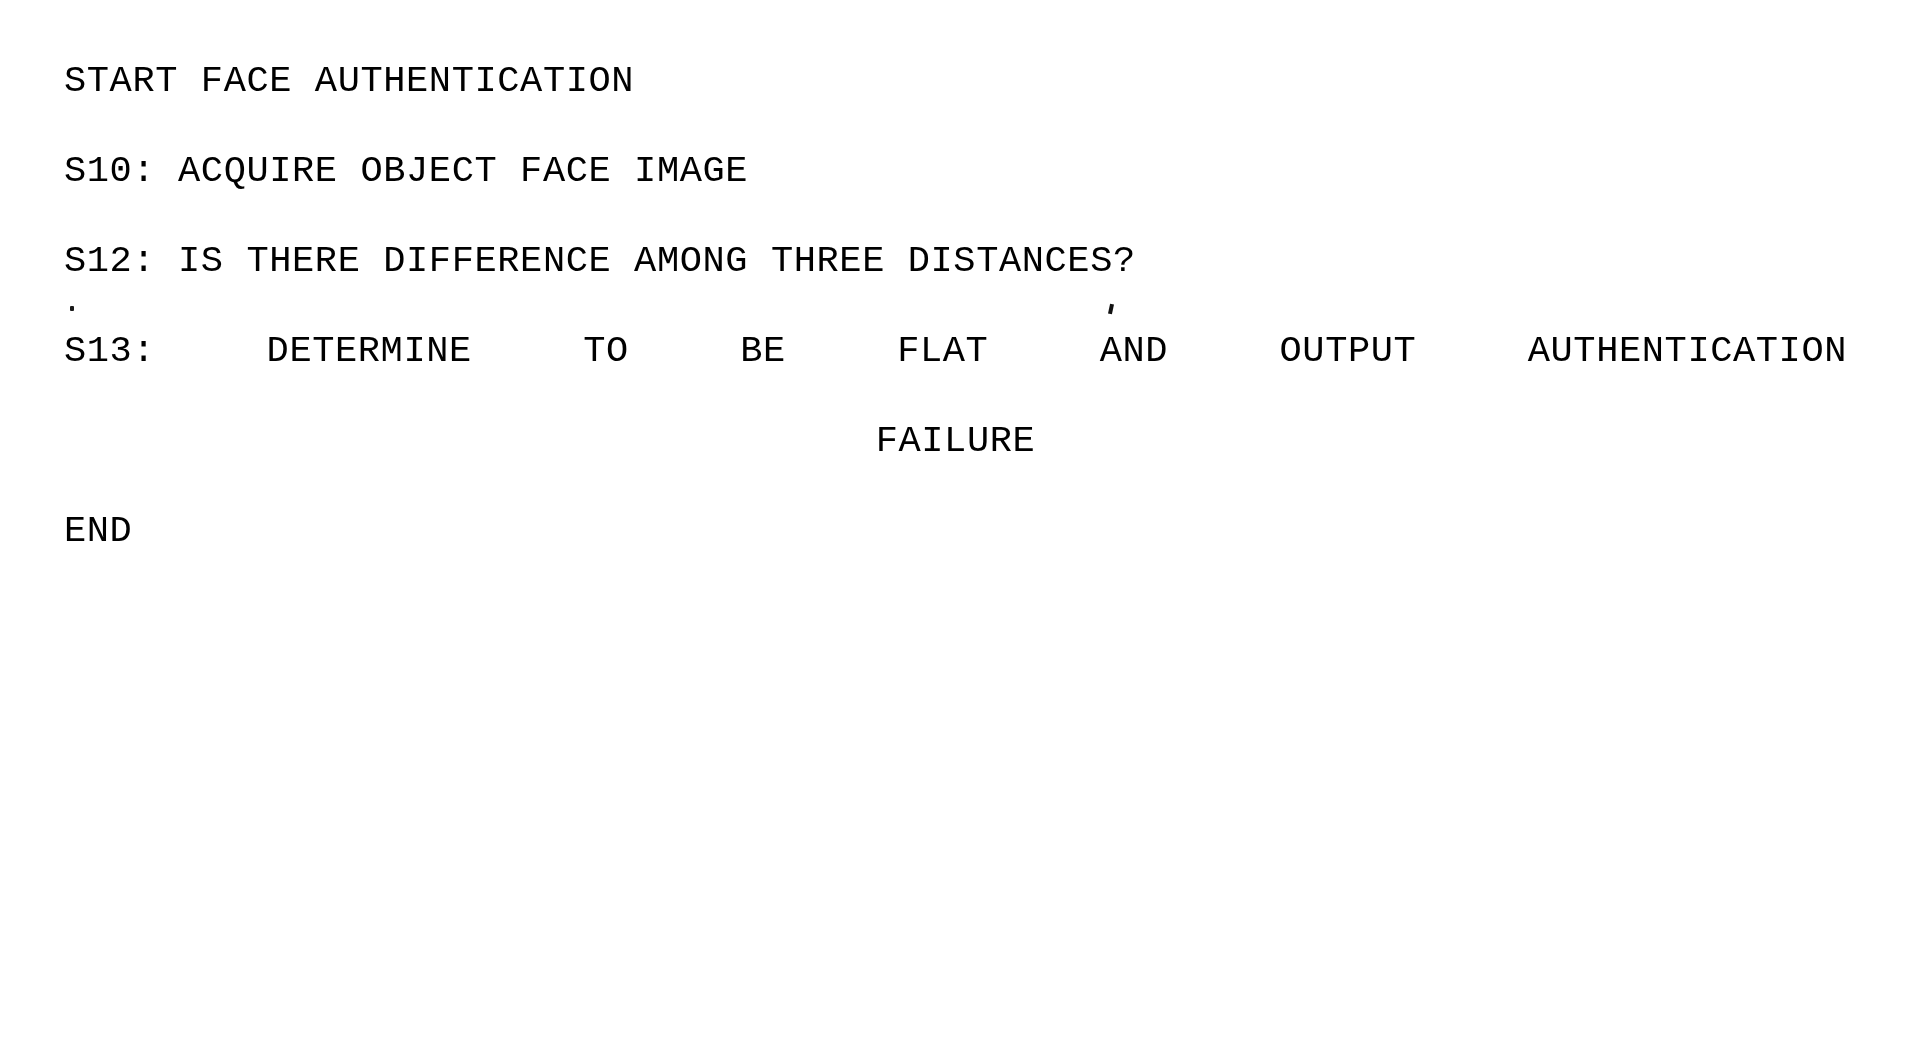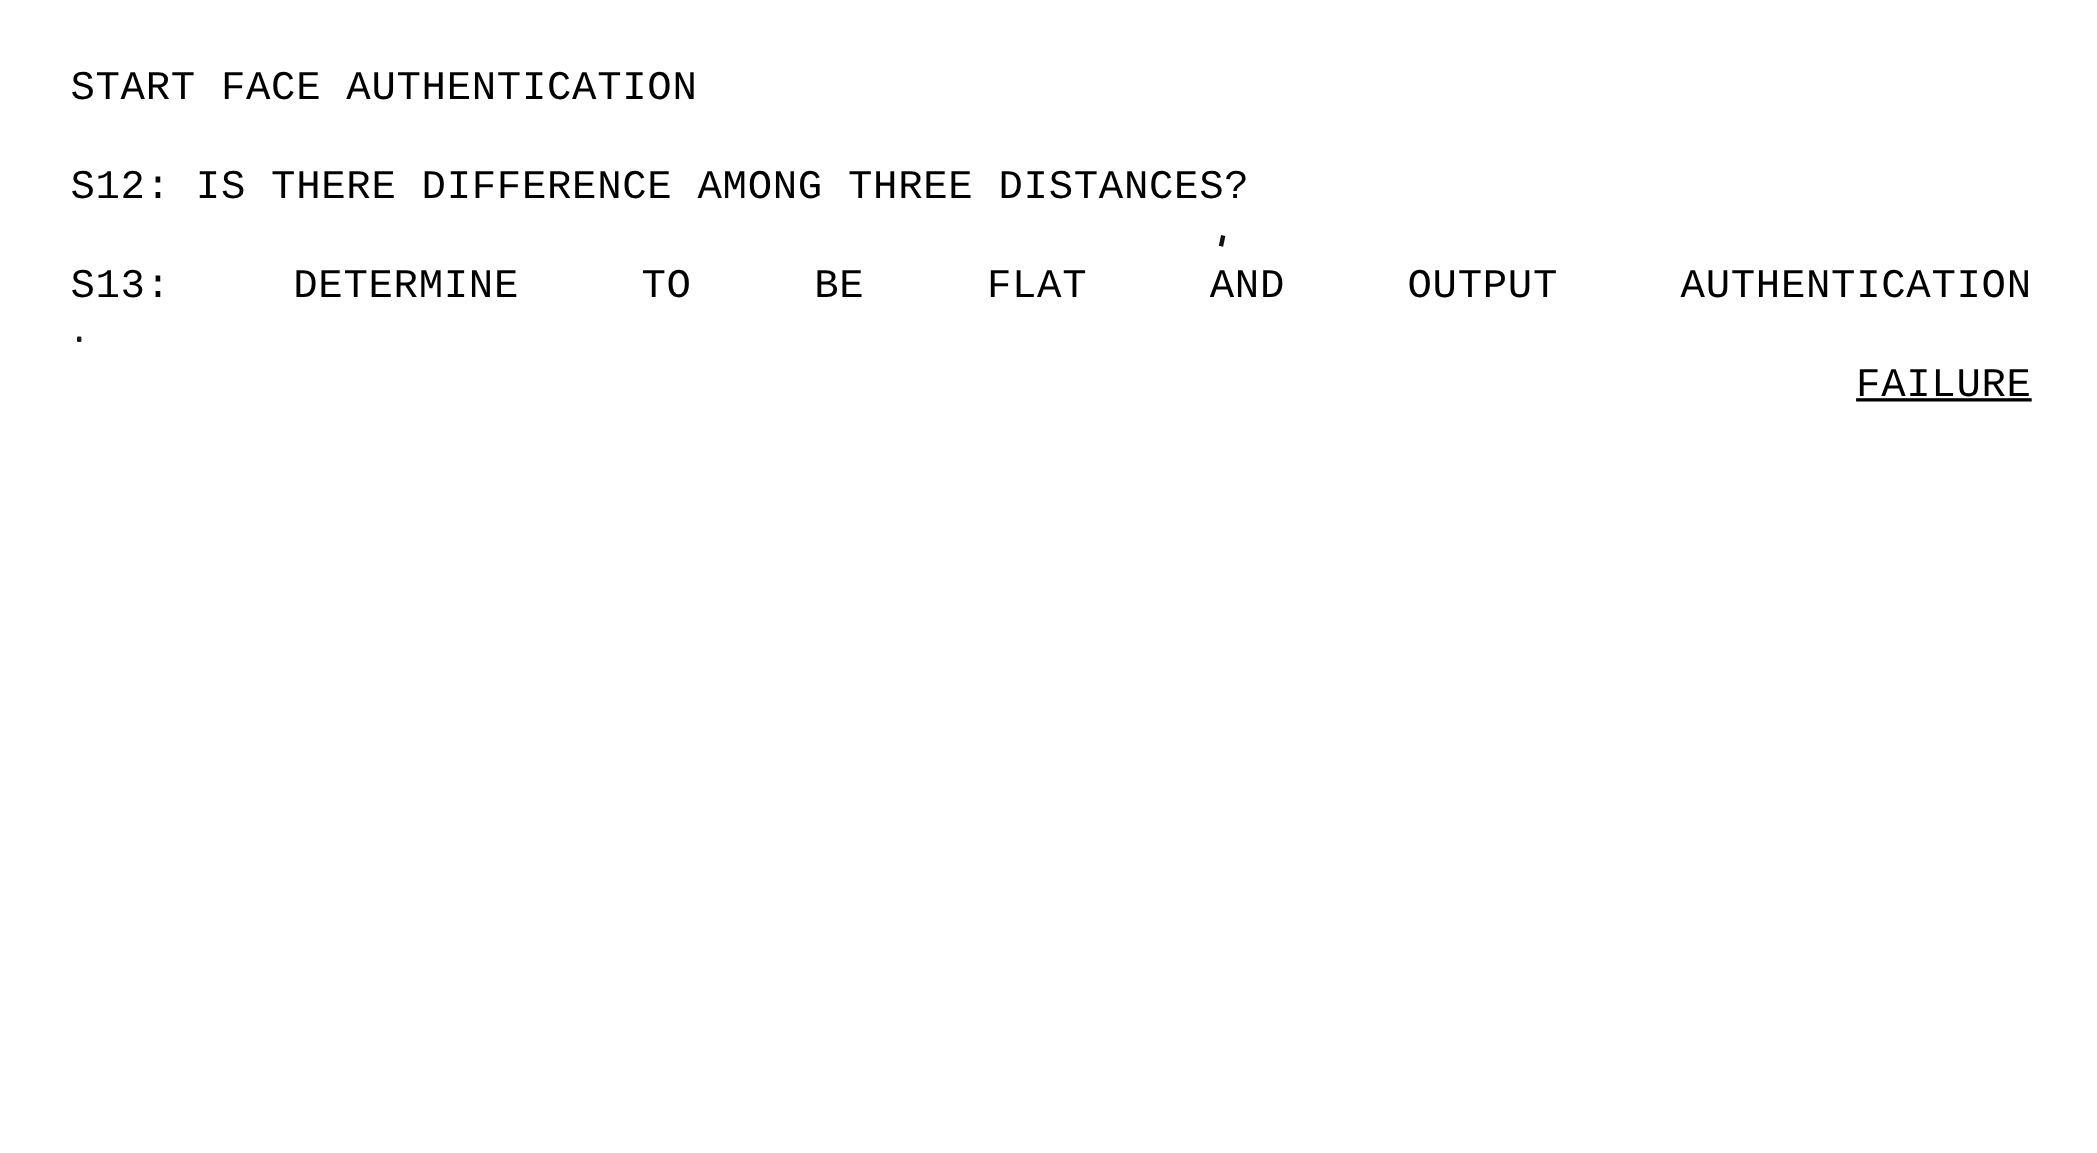--- a/index.html
+++ b/index.html
@@ -48,22 +48,21 @@
   .step-line.justified {
     white-space: normal;
     text-align: justify;
     text-align-last: justify;
     word-spacing: 0px;
   }
 
   
   .step-line.continuation {
     white-space: pre;
-    text-align: right;
-    text-decoration: underline;
+    text-align: center;
   }
 
   
   .speck {
     position: absolute;
     width: 4px;
     height: 5px;
     background: #1a1a1a;
     border-radius: 1px;
   }
@@ -85,37 +84,39 @@
 </style>
 </head>
 <body>
 
 <div class="page">
 
   <div class="text-column">
 
     <div class="step-line">START FACE AUTHENTICATION</div>
 
+    <div class="step-line">S10: ACQUIRE OBJECT FACE IMAGE</div>
 
 
     <div class="step-line">S12: IS THERE DIFFERENCE AMONG THREE DISTANCES?</div>
 
     <div class="step-line justified">
       <span>S13:</span>
       <span>DETERMINE</span>
       <span>TO</span>
       <span>BE</span>
       <span>FLAT</span>
       <span class="artifact-accent">AND</span>
       <span>OUTPUT</span>
       <span>AUTHENTICATION</span>
     </div>
 
     <div class="step-line continuation">FAILURE</div>
 
 
 
+    <div class="step-line">END</div>
 
   </div>
 
   <div class="speck" style="left:70px; top:306px;"></div>
 
 </div>
 
 </body></html>

